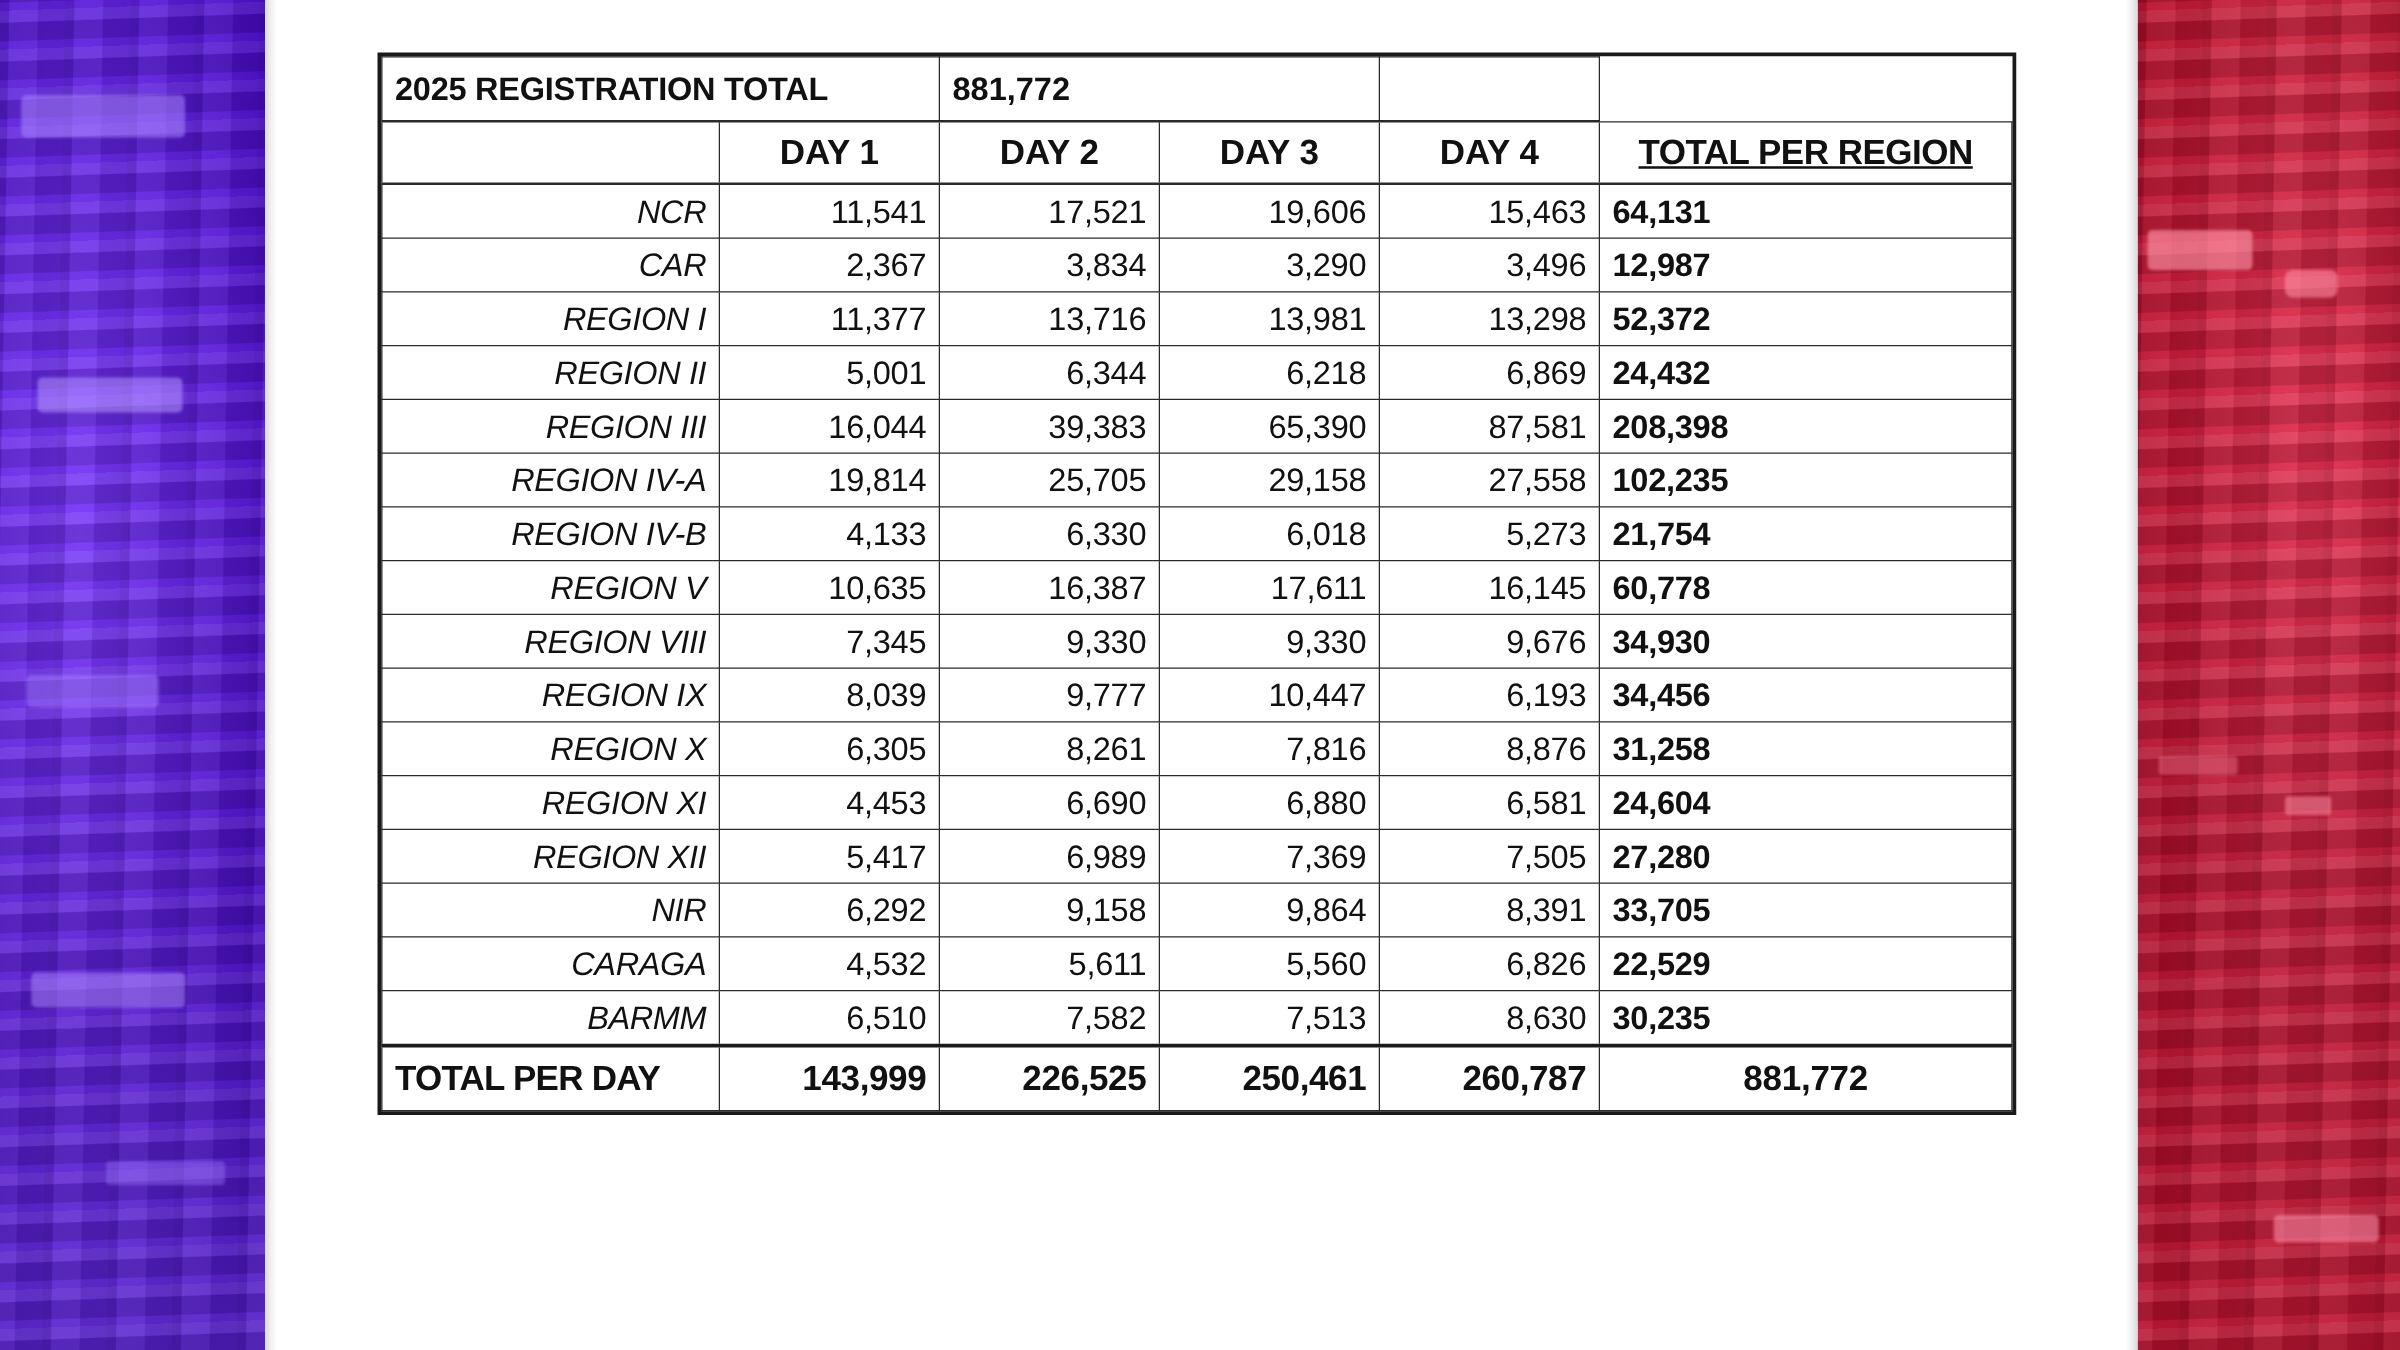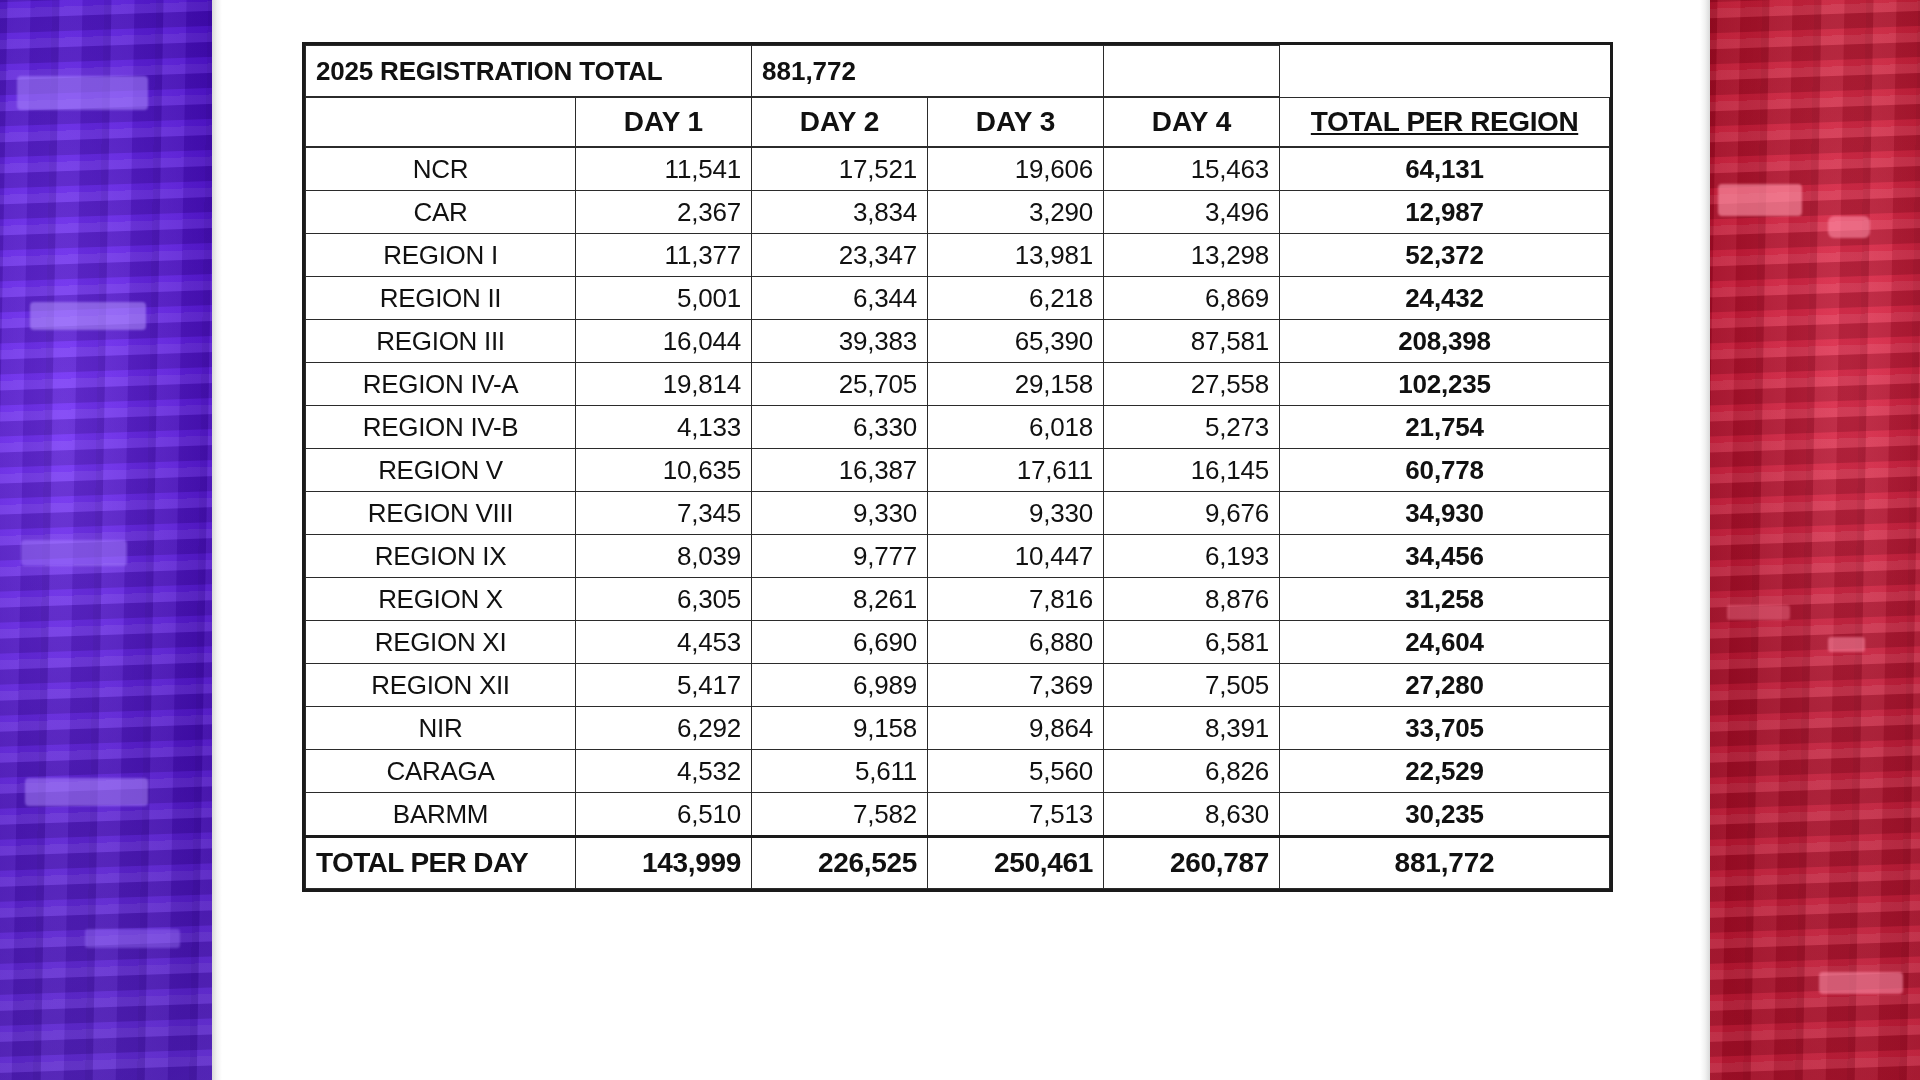--- a/index.html
+++ b/index.html
@@ -164,32 +164,33 @@
   td.head-blank { }
   td.head-total {
     color: #e8112d;
     letter-spacing: -0.4px;
     font-size: 27px;
     text-decoration: underline;
   }
 
   
   td.region {
-    text-align: center;
+    text-align: right;
     font-size: 27px;
     letter-spacing: -0.3px;
+    font-style: italic;
   }
   td.num {
     text-align: right;
     font-size: 27px;
     padding-right: 14px;
     letter-spacing: -0.2px;
   }
   td.rtotal {
-    text-align: center;
+    text-align: left;
     color: #ee0000;
     font-weight: bold;
     font-size: 27px;
     letter-spacing: -0.2px;
   }
 
   
   td.thick-left { border-left: 6px solid #111111; }
 
   
@@ -289,21 +290,21 @@
           <td class="region">CAR</td>
           <td class="num">2,367</td>
           <td class="num">3,834</td>
           <td class="num">3,290</td>
           <td class="num">3,496</td>
           <td class="rtotal thick-left">12,987</td>
         </tr>
         <tr class="data-row">
           <td class="region">REGION I</td>
           <td class="num">11,377</td>
-          <td class="num">23,347</td>
+          <td class="num">13,716</td>
           <td class="num">13,981</td>
           <td class="num">13,298</td>
           <td class="rtotal thick-left">52,372</td>
         </tr>
         <tr class="data-row">
           <td class="region">REGION II</td>
           <td class="num">5,001</td>
           <td class="num">6,344</td>
           <td class="num">6,218</td>
           <td class="num">6,869</td>

